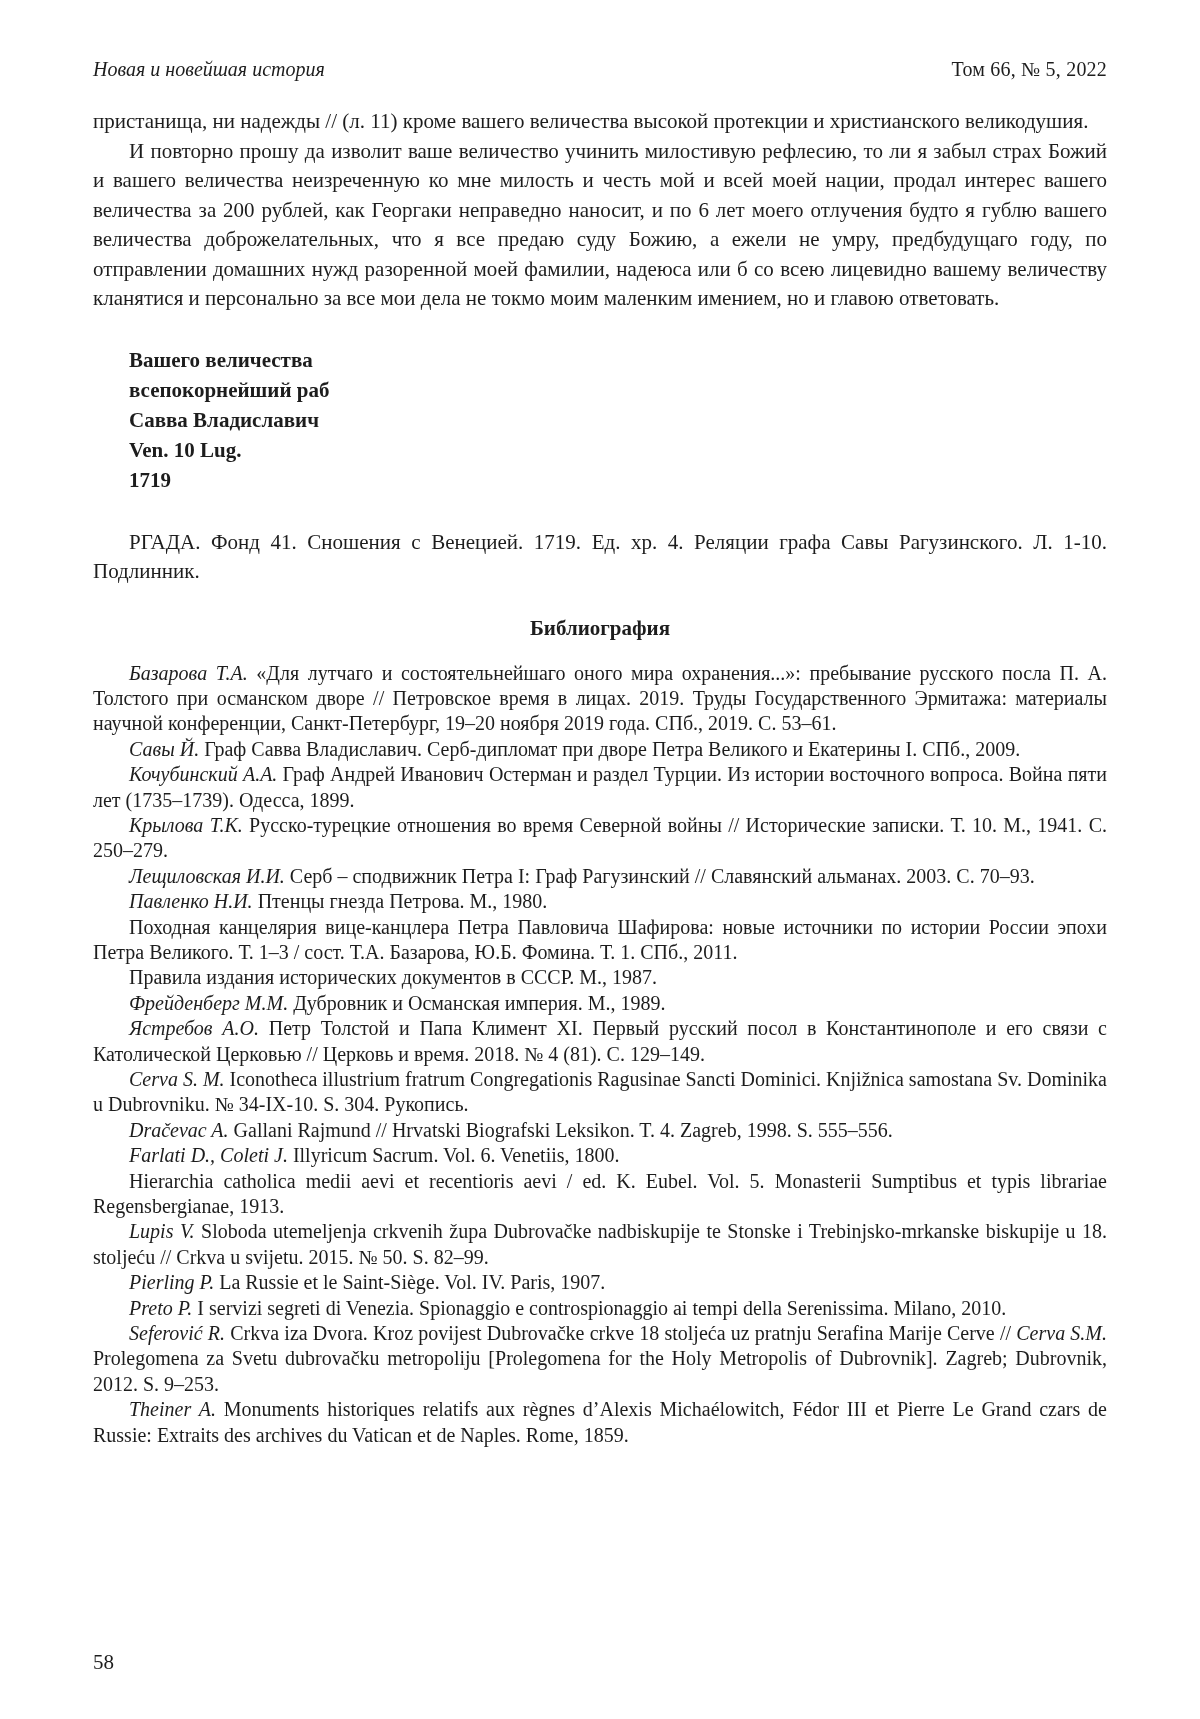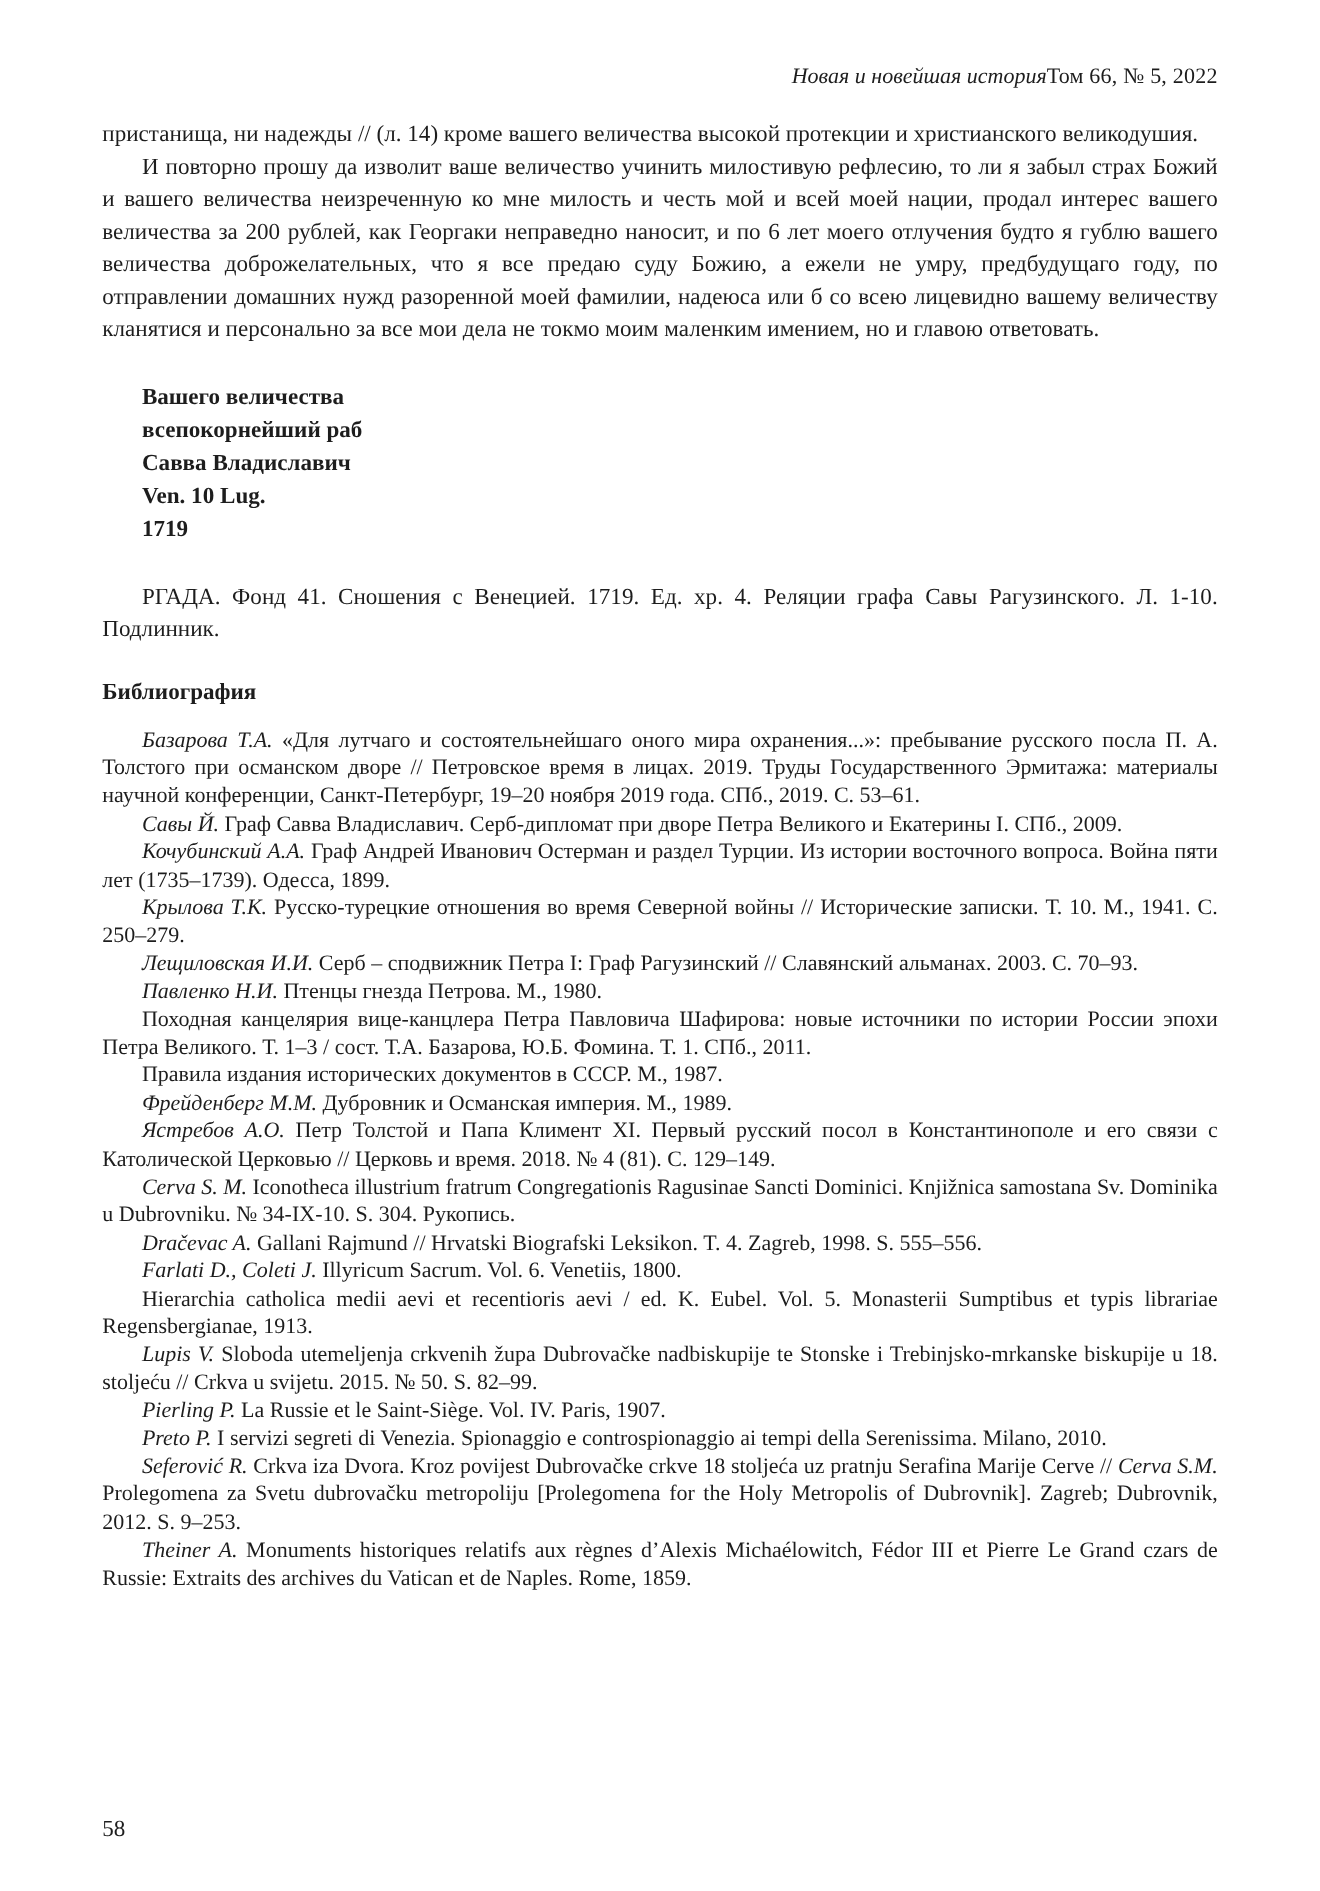--- a/index.html
+++ b/index.html
@@ -10,40 +10,40 @@
   }
   .page {
     position: relative;
     width: 1200px; height: 1719px;
     box-sizing: border-box;
     padding: 58px 93px 0 93px;
     overflow: hidden;
     background: #ffffff;
   }
   .page-header {
-    display: flex; justify-content: flex-end; align-items: baseline;
+    display: flex; justify-content: space-between; align-items: baseline;
     font-size: 20px;
   }
   .journal-title { font-style: italic; }
   .issue-info { font-style: normal; letter-spacing: 0.2px; }
   .body-text { margin-top: 26px; }
   p.body-par {
     margin: 0;
     font-size: 21px; line-height: 29.5px;
     text-align: justify; text-indent: 36px;
   }
   p.body-par.no-indent { text-indent: 0; }
   .signature {
     margin-top: 31px; margin-left: 36px;
     font-size: 21px; line-height: 30px; font-weight: bold;
   }
   p.archive { margin-top: 33px; }
   .bib-heading {
     margin: 29px 0 20px 0;
-    text-align: left;
+    text-align: center;
     font-size: 21px; font-weight: bold;
   }
   .bib-list p {
     margin: 0;
     font-size: 20px; line-height: 25.4px;
     text-align: justify; text-indent: 36px;
   }
   .page-number {
     position: absolute; left: 93px; top: 1650px;
     font-size: 21px;
@@ -54,21 +54,21 @@
 
 <div class="page">
 
   <header class="page-header">
     <span class="journal-title">Новая и новейшая история</span>
     <span class="issue-info">Том 66, № 5, 2022</span>
   </header>
 
   <main class="body-text">
 
-    <p class="body-par no-indent">пристанища, ни надежды // (л. 14) кроме вашего величества высокой протекции и христианского великодушия.</p>
+    <p class="body-par no-indent">пристанища, ни надежды // (л. 11) кроме вашего величества высокой протекции и христианского великодушия.</p>
     <p class="body-par">И повторно прошу да изволит ваше величество учинить милостивую рефлесию, то ли я забыл страх Божий и вашего величества неизреченную ко мне милость и честь мой и всей моей нации, продал интерес вашего величества за 200 рублей, как Георгаки неправедно наносит, и по 6 лет моего отлучения будто я гублю вашего величества доброжелательных, что я все предаю суду Божию, а ежели не умру, предбудущаго году, по отправлении домашних нужд разоренной моей фамилии, надеюса или б со всею лицевидно вашему величеству кланятися и персонально за все мои дела не токмо моим маленким имением, но и главою ответовать.</p>
 
     <div class="signature">
       <div>Вашего величества</div>
       <div>всепокорнейший раб</div>
       <div>Савва Владиславич</div>
       <div>Ven. 10 Lug.</div>
       <div>1719</div>
     </div>
 

